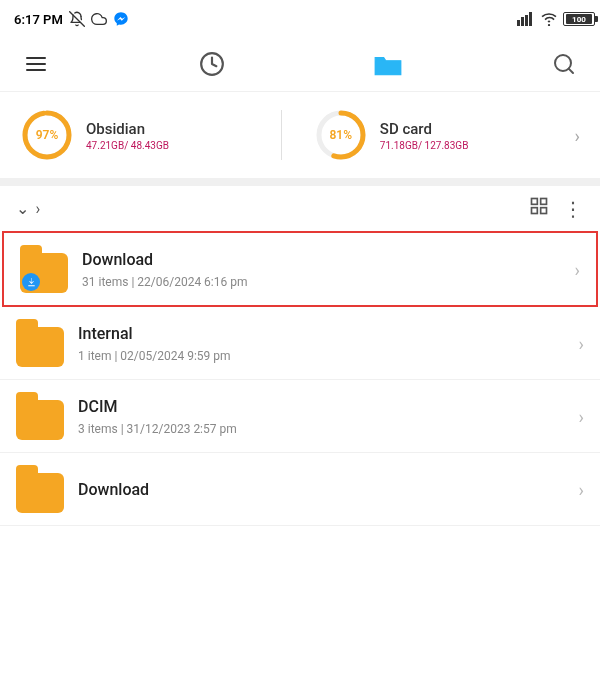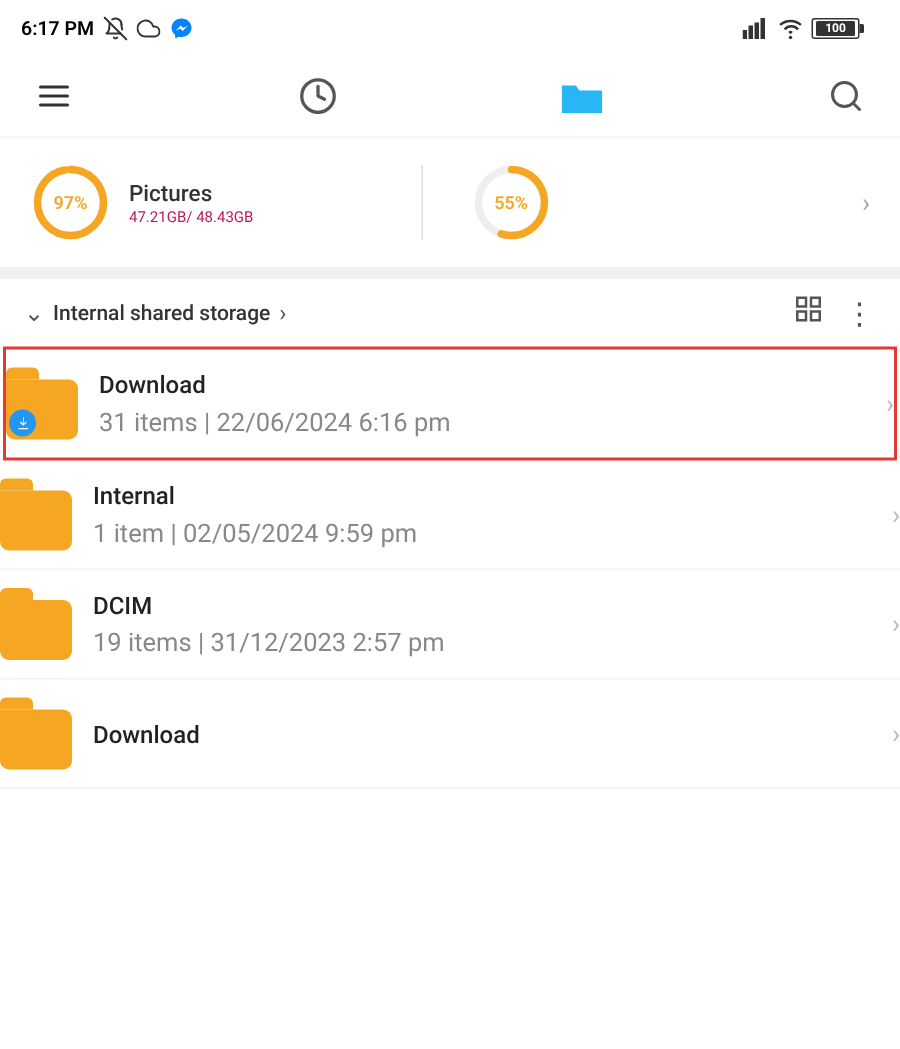--- a/index.html
+++ b/index.html
@@ -9,21 +9,21 @@
       font-family: 'Roboto', Arial, sans-serif;
       background: #fff;
       overflow: hidden;
     }
 
     
     .status-bar {
       display: flex;
       justify-content: space-between;
       align-items: center;
-      padding: 6px 24px 4px 14px;
+      padding: 6px 2px 4px 14px;
       background: #fff;
       height: 36px;
     }
     .status-left {
       display: flex;
       align-items: center;
       gap: 6px;
       font-size: 13px;
       font-weight: 600;
     }
@@ -140,21 +140,21 @@
       letter-spacing: 1px;
     }
 
     
     .file-list {
       background: #fff;
     }
     .file-item {
       display: flex;
       align-items: center;
-      padding: 12px 0;
+      padding: 12px 16px;
       border-bottom: 1px solid #f0f0f0;
       position: relative;
       cursor: pointer;
     }
     .file-item.highlighted {
       border: 2px solid #e53935;
       margin: 0 2px;
     }
     .folder-icon-wrap {
       position: relative;
@@ -199,21 +199,21 @@
     }
     .file-info {
       flex: 1;
     }
     .file-name {
       font-size: 16px;
       font-weight: 500;
       color: #222;
     }
     .file-meta {
-      font-size: 17px;
+      font-size: 12px;
       color: #888;
       margin-top: 6px;
     }
     .file-arrow {
       color: #bbb;
       font-size: 18px;
       margin-left: 8px;
     }
 
     
@@ -315,45 +315,50 @@
 
   <div class="storage-card">
     <div class="circle-container">
       <svg width="54" height="54" viewBox="0 0 54 54">
         <circle cx="27" cy="27" r="22" fill="none" stroke="#eee" stroke-width="5"></circle>
         <circle cx="27" cy="27" r="22" fill="none" stroke="#F5A623" stroke-width="5" stroke-dasharray="138.2" stroke-dashoffset="4.15" stroke-linecap="round"></circle>
       </svg>
       <div class="circle-text">97%</div>
     </div>
     <div class="storage-info">
-      <div class="label">Pictures</div>
+      <div class="label">Obsidian</div>
       <div class="sizes">
         <span>47.21GB</span>/ <span>48.43GB</span>
       </div>
     </div>
   </div>
 
   <div class="storage-divider"></div>
 
   <div class="storage-card">
     <div class="circle-container">
       <svg width="54" height="54" viewBox="0 0 54 54">
         <circle cx="27" cy="27" r="22" fill="none" stroke="#eee" stroke-width="5"></circle>
         <circle cx="27" cy="27" r="22" fill="none" stroke="#F5A623" stroke-width="5" stroke-dasharray="138.2" stroke-dashoffset="62.2" stroke-linecap="round"></circle>
       </svg>
-      <div class="circle-text">55%</div>
+      <div class="circle-text">81%</div>
+    </div>
+    <div class="storage-info">
+      <div class="label">SD card</div>
+      <div class="sizes">
+        <span>71.18GB</span>/ <span>127.83GB</span>
+      </div>
     </div>
   </div>
   <div class="storage-card-arrow">›</div>
 </div>
 
 <div class="path-header">
   <div class="path-left">
     <span style="color:#555;font-size:16px;">⌄</span>
-    <span class="path-text">Internal shared storage</span>
     <span style="color:#555;font-size:16px;">›</span>
   </div>
   <div class="path-right">
     <span class="grid-icon">
       <svg width="20" height="20" viewBox="0 0 24 24" fill="none" stroke="#555" stroke-width="2">
         <rect x="3" y="3" width="7" height="7"></rect>
         <rect x="14" y="3" width="7" height="7"></rect>
         <rect x="3" y="14" width="7" height="7"></rect>
         <rect x="14" y="14" width="7" height="7"></rect>
       </svg>
@@ -402,21 +407,21 @@
   </div>
 
   <div class="file-item">
     <div class="folder-icon-wrap">
       <div class="folder-tab"></div>
       <div class="folder-shape"></div>
     </div>
     <div class="file-info">
       <div class="file-name">DCIM</div>
       <div class="file-meta">
-        <span>19 items</span>
+        <span>3 items</span>
         <span> | </span>
         <span>31/12/2023 2:57 pm</span>
       </div>
     </div>
     <span class="file-arrow">›</span>
   </div>
 
   <div class="file-item">
     <div class="folder-icon-wrap">
       <div class="folder-tab"></div>

